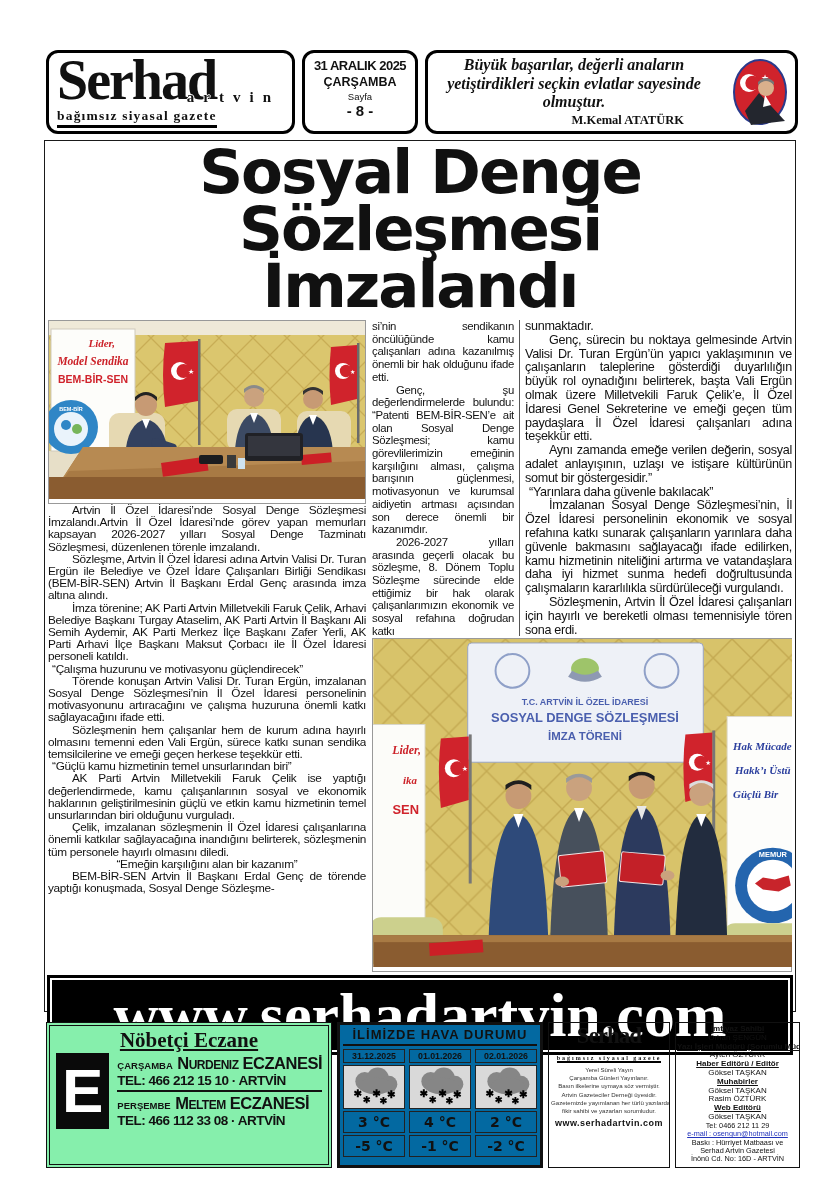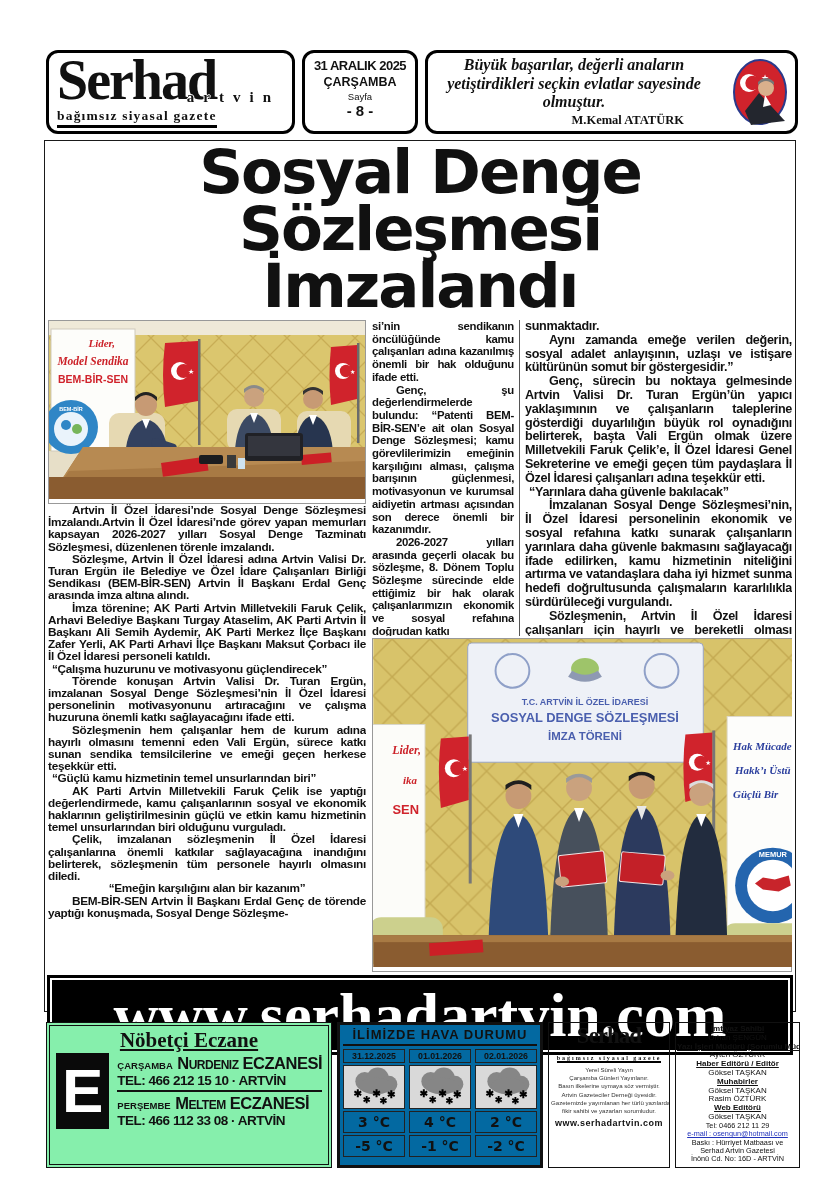--- a/index.html
+++ b/index.html
@@ -32,21 +32,21 @@
   .col1{width:318px;overflow:hidden;}
   .photo-frame{border:1px solid #999;}
   .right-area{flex:1;display:flex;flex-direction:column;overflow:hidden;}
   .right-cols{display:flex;height:320px;overflow:hidden;}
   .col2{width:142px;overflow:hidden;}
   .col3{flex:1;border-left:1px solid #555;padding-left:5px;margin-left:5px;overflow:hidden;}
   .body-text{font-weight:bold;text-align:justify;letter-spacing:-0.3px;}
   .col1 .body-text{font-size:11.8px;line-height:12.2px;}
   .col2{font-size:11.4px;line-height:12.7px;}
   .col3{font-size:12.6px;line-height:13.8px;}
-  .p,.p0,.h,.h2{margin:0;font-weight:bold;text-align:justify;}
+  .p,.p0,.h,.h2{margin:0;font-weight:normal;text-align:justify;}
   .p{text-indent:24px;}
   .p0{text-indent:0;}
   .h{text-indent:4px;}
   .h2{text-align:center;text-indent:0;}
   .photo2-wrap{flex:1;margin-top:2px;}
   .web-banner{margin:3px 2px 0 2px;height:80px;background:#000;box-shadow:inset 0 0 0 3px #000, inset 0 0 0 5px #fff;
               display:flex;align-items:center;justify-content:center;}
   .web-banner span{color:#fff;font-family:"Liberation Serif",serif;font-weight:bold;font-size:62px;letter-spacing:0px;}
   
   .bottom-row{position:absolute;left:46px;top:1022px;width:754px;height:146px;display:flex;gap:5px;}
@@ -224,22 +224,22 @@
 
       <div class="right-area">
         <div class="right-cols">
           <div class="col2 body-text">
               <div class="p0">si’nin sendikanın öncülüğünde kamu çalışanları adına kazanılmış önemli bir hak olduğunu ifade etti.</div>
               <div class="p">Genç, şu değerlendirmelerde bulundu: “Patenti BEM-BİR-SEN’e ait olan Sosyal Denge Sözleşmesi; kamu görevlilerimizin emeğinin karşılığını alması, çalışma barışının güçlenmesi, motivasyonun ve kurumsal aidiyetin artması açısından son derece önemli bir kazanımdır.</div>
               <div class="p">2026-2027 yılları arasında geçerli olacak bu sözleşme, 8. Dönem Toplu Sözleşme sürecinde elde ettiğimiz bir hak olarak çalışanlarımızın ekonomik ve sosyal refahına doğrudan katkı</div>
             </div>
           <div class="col3 body-text">
               <div class="p0">sunmaktadır.</div>
+              <div class="p">Genç, sürecin bu noktaya gelmesinde Artvin Valisi Dr. Turan Ergün’ün yapıcı yaklaşımının ve çalışanların taleplerine gösterdiği duyarlılığın büyük rol oynadığını belirterek, başta Vali Ergün olmak üzere Milletvekili Faruk Çelik’e, İl Özel İdaresi Genel Sekreterine ve emeği geçen tüm paydaşlara İl Özel İdaresi çalışanları adına teşekkür etti.</div>
               <div class="p">Aynı zamanda emeğe verilen değerin, sosyal adalet anlayışının, uzlaşı ve istişare kültürünün somut bir göstergesidir.”</div>
-              <div class="p">Genç, sürecin bu noktaya gelmesinde Artvin Valisi Dr. Turan Ergün’ün yapıcı yaklaşımının ve çalışanların taleplerine gösterdiği duyarlılığın büyük rol oynadığını belirterek, başta Vali Ergün olmak üzere Milletvekili Faruk Çelik’e, İl Özel İdaresi Genel Sekreterine ve emeği geçen tüm paydaşlara İl Özel İdaresi çalışanları adına teşekkür etti.</div>
               <div class="h">“Yarınlara daha güvenle bakılacak”</div>
               <div class="p">İmzalanan Sosyal Denge Sözleşmesi’nin, İl Özel İdaresi personelinin ekonomik ve sosyal refahına katkı sunarak çalışanların yarınlara daha güvenle bakmasını sağlayacağı ifade edilirken, kamu hizmetinin niteliğini artırma ve vatandaşlara daha iyi hizmet sunma hedefi doğrultusunda çalışmaların kararlılıkla sürdürüleceği vurgulandı.</div>
               <div class="p">Sözleşmenin, Artvin İl Özel İdaresi çalışanları için hayırlı ve bereketli olması temennisiyle tören sona erdi.</div>
             </div>
         </div>
         <div class="photo2-wrap photo-frame">
           <svg width="425" height="328" viewBox="0 0 427 330">
             <defs>
               <pattern id="tuft2" width="38" height="38" patternUnits="userSpaceOnUse">
                 <path d="M0 19 L19 0 L38 19 L19 38 Z" fill="none" stroke="#c4aa52" stroke-width="1.5"></path>

